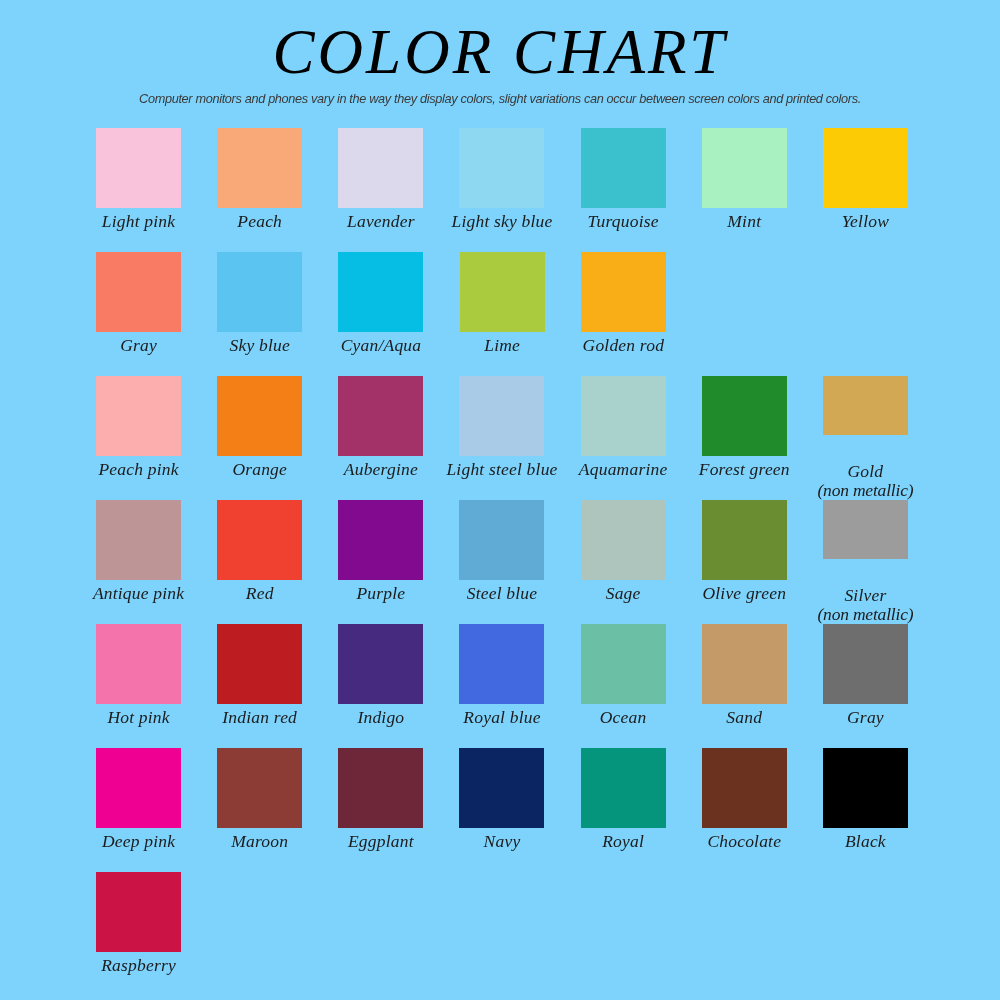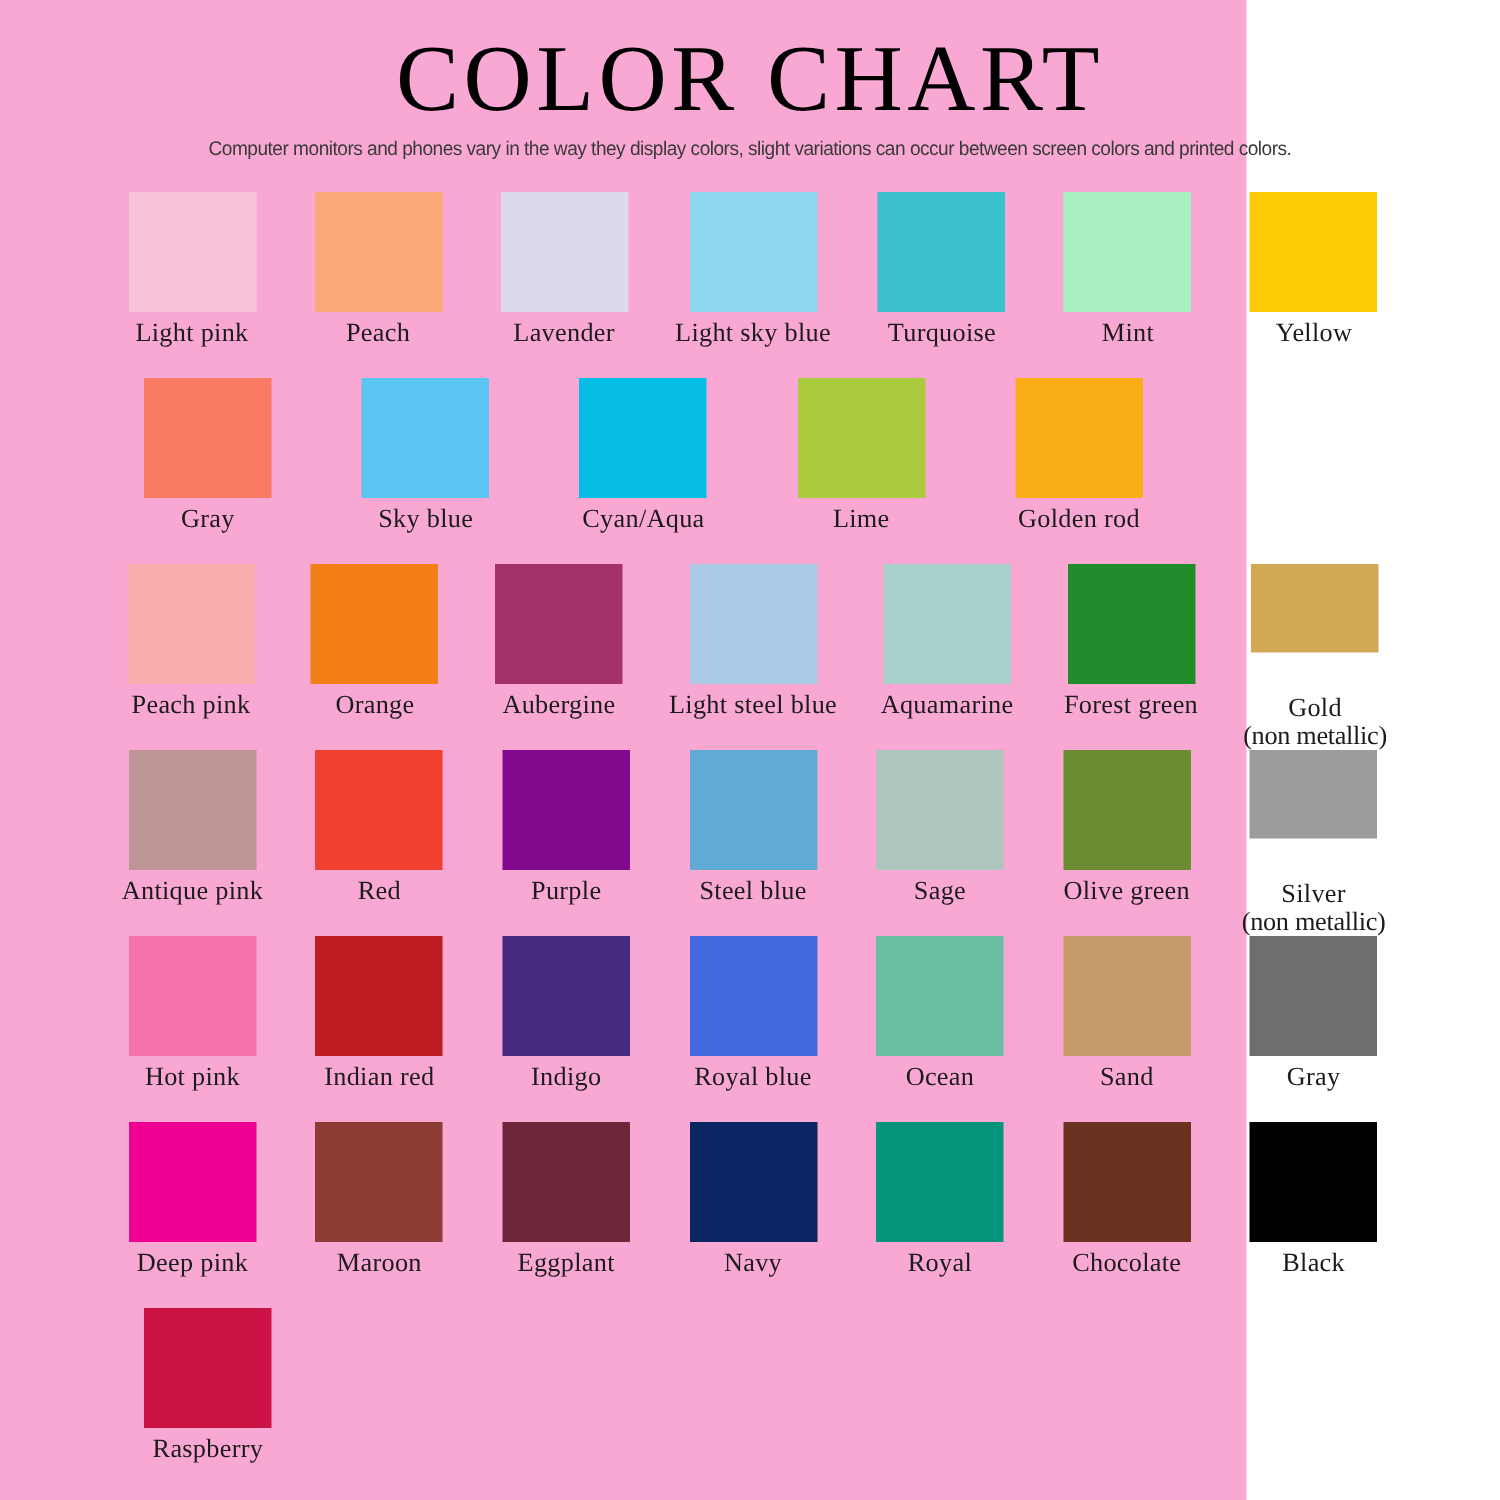--- a/index.html
+++ b/index.html
@@ -10,23 +10,24 @@
   }
   body {
     width: 1000px;
     height: 1000px;
     overflow: hidden;
     font-family: "Liberation Serif", "DejaVu Serif", serif;
     -webkit-font-smoothing: antialiased;
   }
   .page {
     position: relative;
-    width: 831px;
+    width: 1000px;
     height: 1000px;
-    background: #f9a8d4;
+    background: #7dd3fc;
+    font-style: italic;
   }
 
   
   .chart-title {
     position: absolute;
     top: 18px;
     left: 0;
     width: 1000px;
     text-align: center;
     font-family: "Liberation Serif", "DejaVu Serif", serif;
@@ -59,21 +60,20 @@
     position: absolute;
     top: 128px;
     left: 78px;
     width: 848px;
   }
   .swatch-row {
     display: flex;
     flex-direction: row;
     align-items: flex-end;
     height: 124px;
-    gap: 24px;
   }
   .swatch-cell {
     width: 121.2px;
     display: flex;
     flex-direction: column;
     align-items: center;
     height: 124px;
   }
   .swatch-chip {
     width: 85px;

